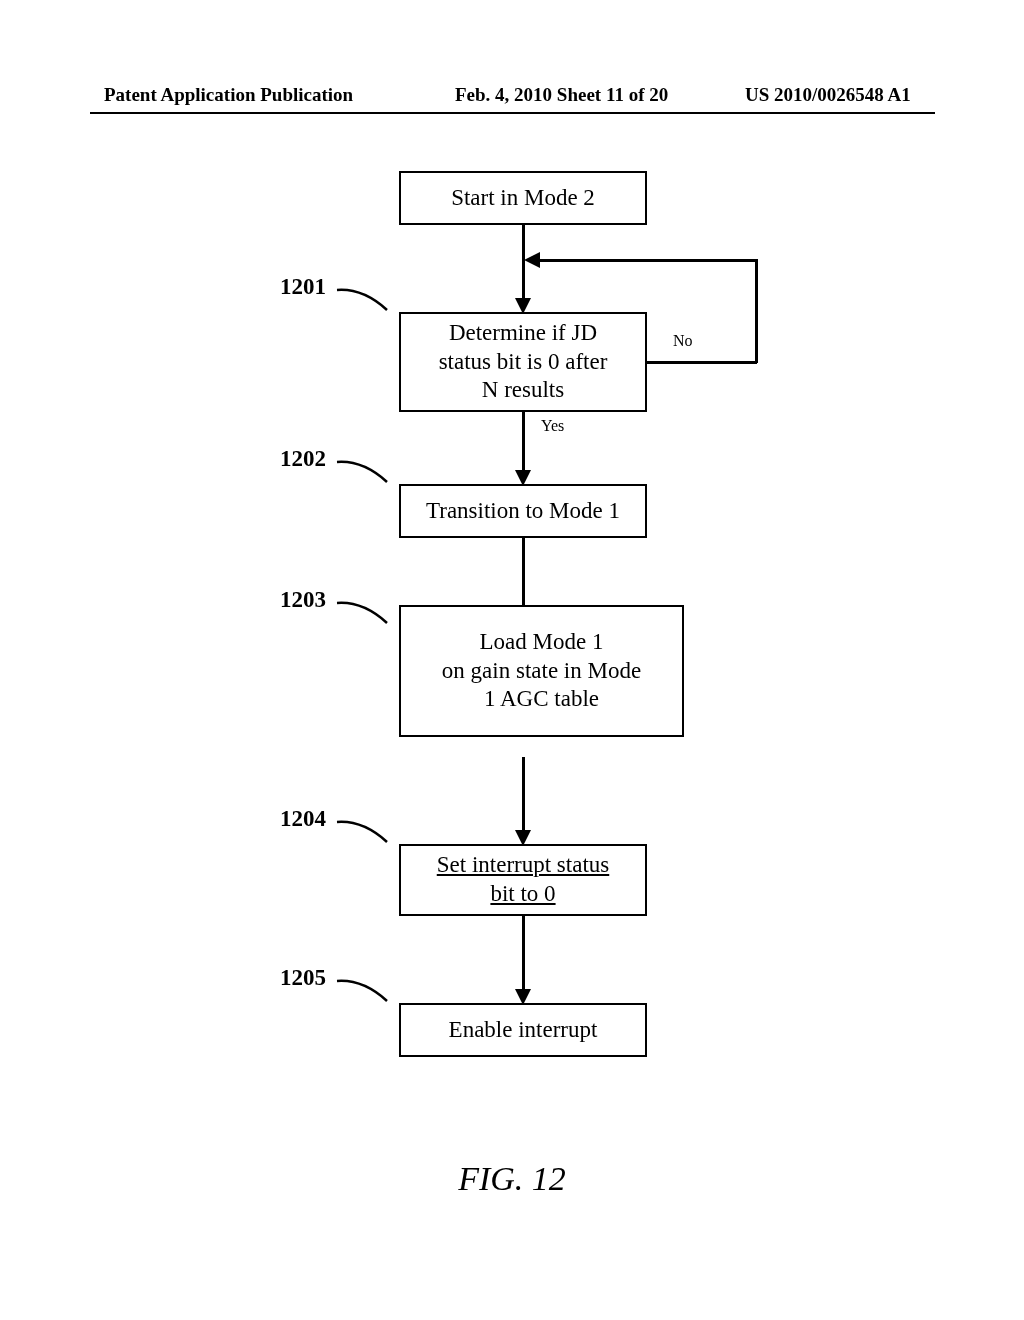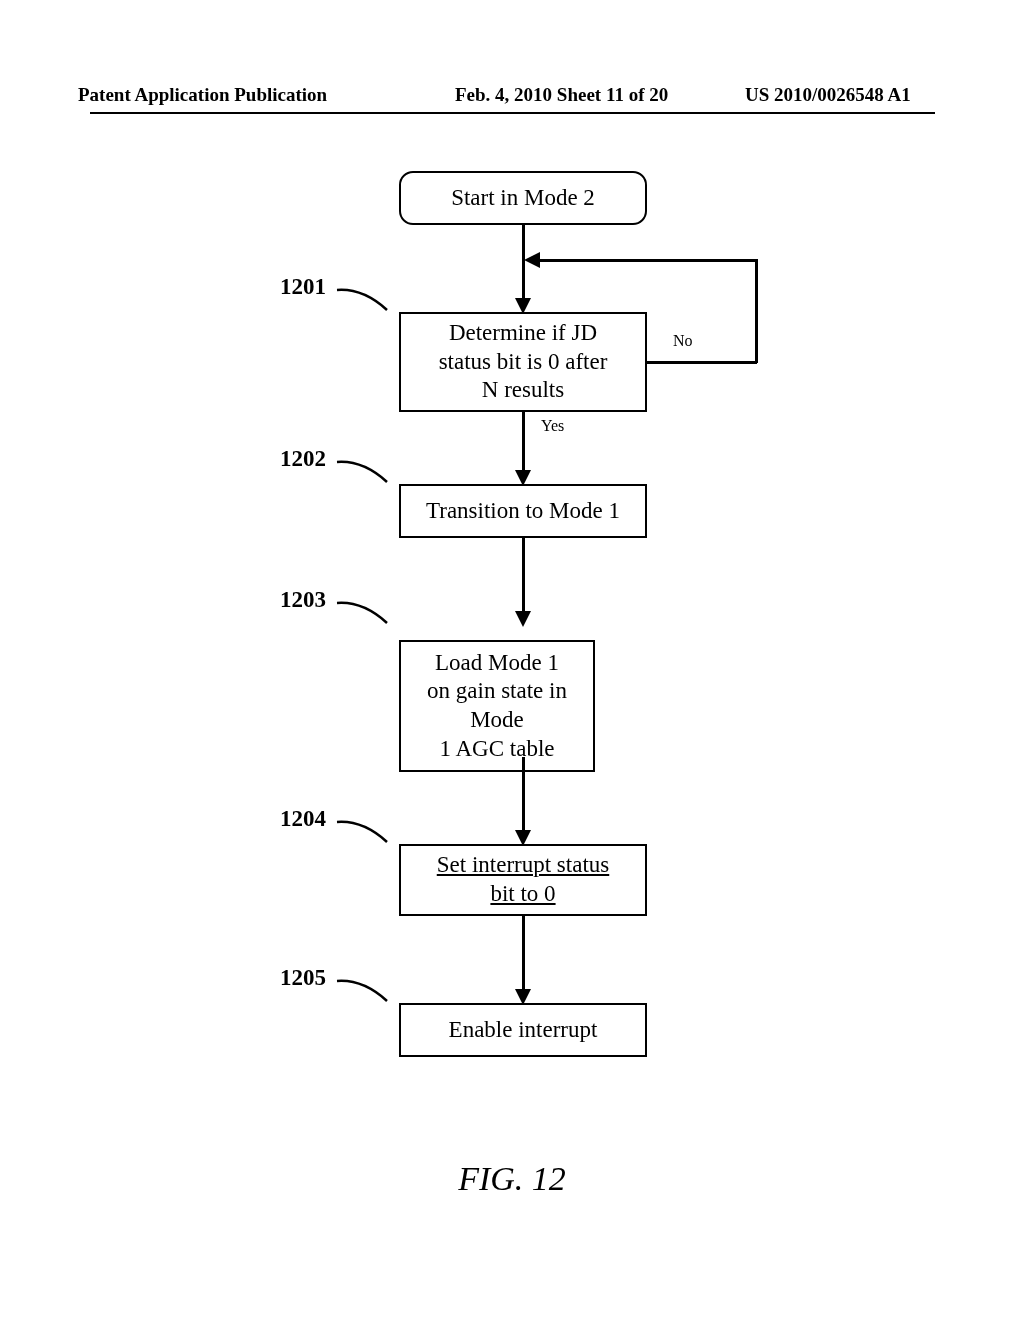--- a/index.html
+++ b/index.html
@@ -14,21 +14,21 @@
   .header {
     position: absolute;
     top: 84px;
     left: 0;
     width: 100%;
     font-size: 19px;
     font-weight: bold;
   }
   .header-left {
     position: absolute;
-    left: 78px;
+    left: 104px;
   }
   .header-center {
     position: absolute;
     left: 455px;
   }
   .header-right {
     position: absolute;
     left: 745px;
   }
   .header-line {
@@ -117,21 +117,21 @@
 </head>
 <body>
 
 <div class="header">
   <span class="header-left">Patent Application Publication</span>
   <span class="header-center">Feb. 4, 2010   Sheet 11 of 20</span>
   <span class="header-right">US 2010/0026548 A1</span>
 </div>
 <div class="header-line"></div>
 
-<div class="box" style="left:399px; top:171px; width:248px; height:54px;border-radius:14px;">
+<div class="box" style="left:399px; top:171px; width:248px; height:54px;">
   <div>Start in Mode 2</div>
 </div>
 
 <div class="vline" style="left:522px; top:225px; height:75px;"></div>
 <div class="arrow-down" style="left:515px; top:298px;"></div>
 
 <div class="box" style="left:399px; top:312px; width:248px; height:100px;">
   <div>Determine if JD</div>
   <div>status bit is 0 after</div>
   <div>N results</div>
@@ -156,21 +156,21 @@
   <div>Transition to Mode 1</div>
 </div>
 <div class="refnum" style="left:280px; top:446px;">1202</div>
 <svg class="swoosh" style="left:335px; top:458px;" viewBox="0 0 60 28">
   <path d="M2 4 Q 28 2 52 24" stroke="#000" stroke-width="2.5" fill="none"></path>
 </svg>
 
 <div class="vline" style="left:522px; top:538px; height:75px;"></div>
 <div class="arrow-down" style="left:515px; top:611px;"></div>
 
-<div class="box" style="left:399px; top:640px; width:196px; height:132px;">
+<div class="box" style="left:399px; top:605px; width:285px; height:132px;text-align:right;">
   <div>Load Mode 1</div>
   <div>on gain state in Mode</div>
   <div>1 AGC table</div>
 </div>
 <div class="refnum" style="left:280px; top:587px;">1203</div>
 <svg class="swoosh" style="left:335px; top:599px;" viewBox="0 0 60 28">
   <path d="M2 4 Q 28 2 52 24" stroke="#000" stroke-width="2.5" fill="none"></path>
 </svg>
 
 <div class="vline" style="left:522px; top:757px; height:75px;"></div>

